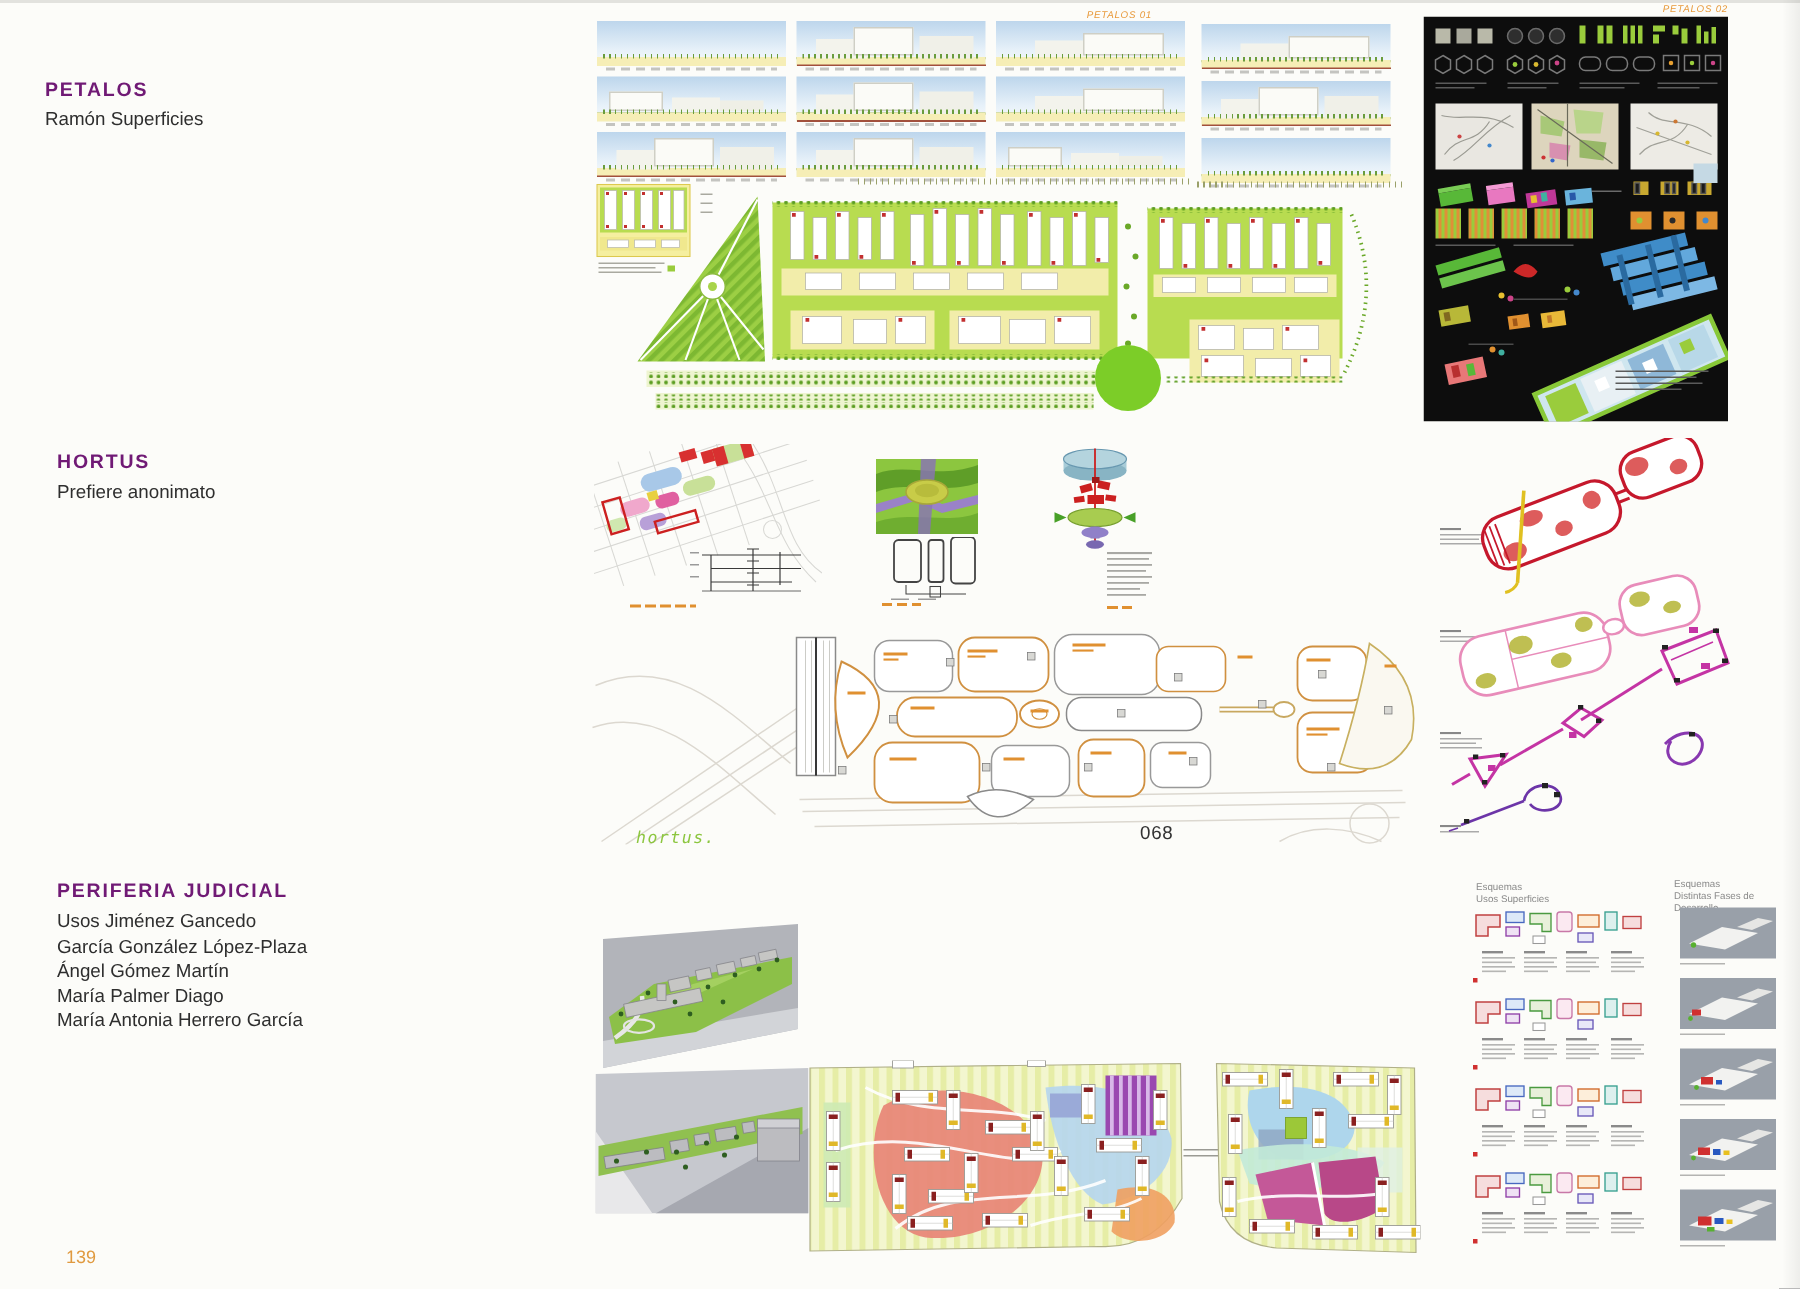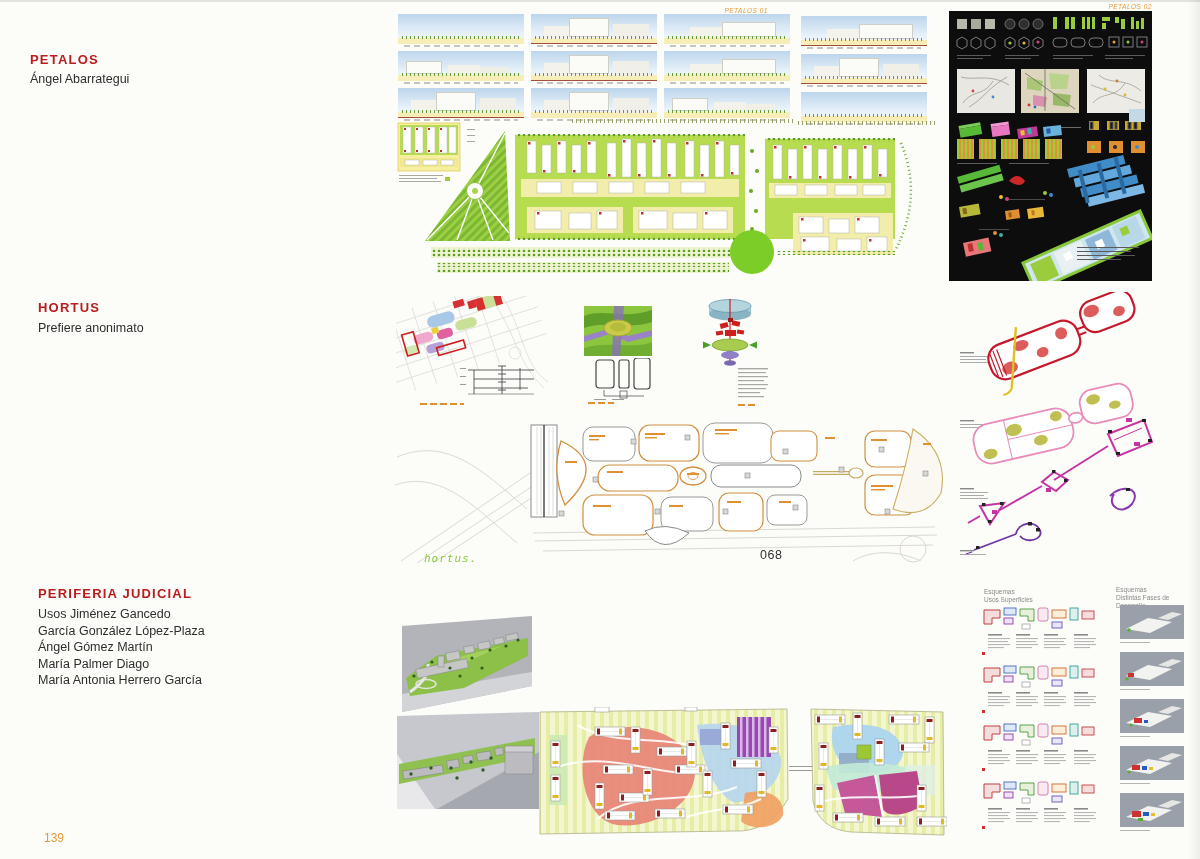--- a/index.html
+++ b/index.html
@@ -5,21 +5,21 @@
   html,body{margin:0;padding:0;background:#888;}
   .page{
     position:relative;width:1200px;height:859px;margin:0 auto;
     background:#fcfcf9;overflow:hidden;
     font-family:"Liberation Sans",sans-serif;color:#2e2e2e;
   }
   .page::before{content:"";position:absolute;left:0;top:0;width:100%;height:2px;background:#e2e2de;}
   .page::after{content:"";position:absolute;right:0;top:0;width:12px;height:100%;
     background:linear-gradient(90deg,rgba(0,0,0,0),rgba(0,0,0,.06));}
   .abs{position:absolute;}
-  .proj-title{font-size:13px;font-weight:bold;letter-spacing:1.2px;color:#b91c1c;}
+  .proj-title{font-size:13px;font-weight:bold;letter-spacing:1.2px;color:#701a75;}
   .proj-author{font-size:12.5px;color:#2e2e2e;line-height:16.5px;}
   .board-label{font-size:6.5px;color:#e89a3c;letter-spacing:.5px;text-align:right;font-style:italic;}
   .fig-num{font-size:12.5px;color:#333;letter-spacing:.5px;}
   .hortus-label{font-size:11px;font-style:italic;letter-spacing:1px;color:#8cc63f;
     font-family:"DejaVu Sans Mono",monospace;}
   .page-num{font-size:12px;color:#e09a40;}
   .scheme-hd{font-size:6.5px;color:#8a8a8a;line-height:8px;}
   
   .elev-grid{display:grid;grid-template-columns:repeat(3,126px);column-gap:7px;row-gap:4px;}
   .elev-col{display:flex;flex-direction:column;gap:5px;}
@@ -45,21 +45,21 @@
   .treerow{height:4px;background:repeating-linear-gradient(90deg,#9aa06a 0 1px,transparent 1px 4px);}
   .orange-dash{height:2px;background:repeating-linear-gradient(90deg,#e09030 0 7px,transparent 7px 10px);}
   .connector{border-top:1px solid #9a9a94;border-bottom:1px solid #9a9a94;height:3px;}
 </style>
 </head>
 <body>
 
 <div class="page">
 
   <div class="abs proj-title" style="left:30px;top:52px;">PETALOS</div>
-  <div class="abs proj-author" style="left:30px;top:71px;">Ángel Abarrategui</div>
+  <div class="abs proj-author" style="left:30px;top:71px;">Ramón Superficies</div>
 
   <div class="abs proj-title" style="left:38px;top:300px;">HORTUS</div>
   <div class="abs proj-author" style="left:38px;top:320px;">Prefiere anonimato</div>
 
   <div class="abs proj-title" style="left:38px;top:586px;text-align:center;">PERIFERIA JUDICIAL</div>
   <div class="abs proj-author" style="left:38px;top:606px;">
     <div>Usos Jiménez Gancedo</div>
     <div>García González López-Plaza</div>
     <div>Ángel Gómez Martín</div>
     <div>María Palmer Diago</div>

